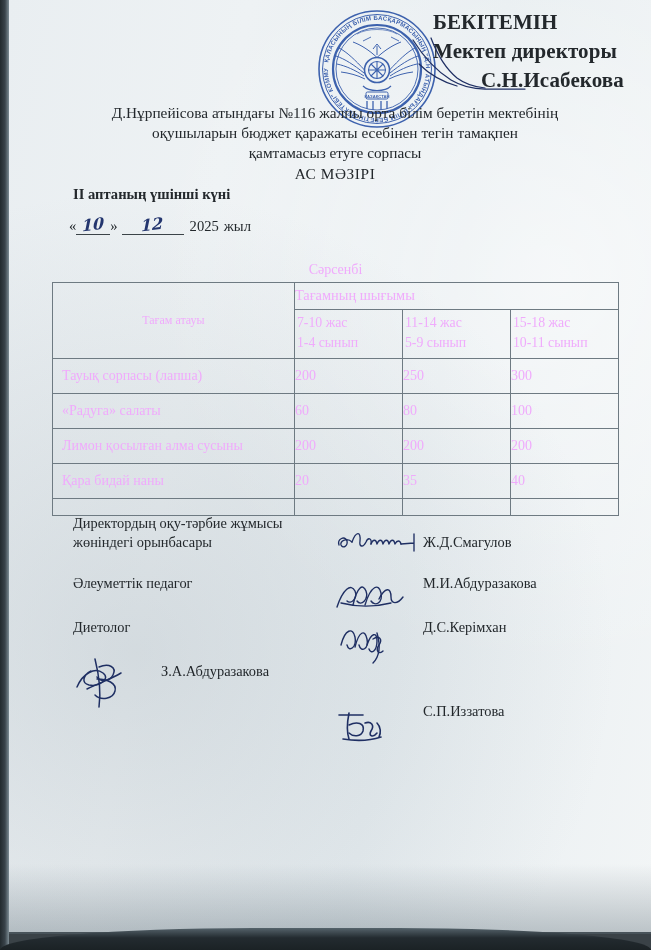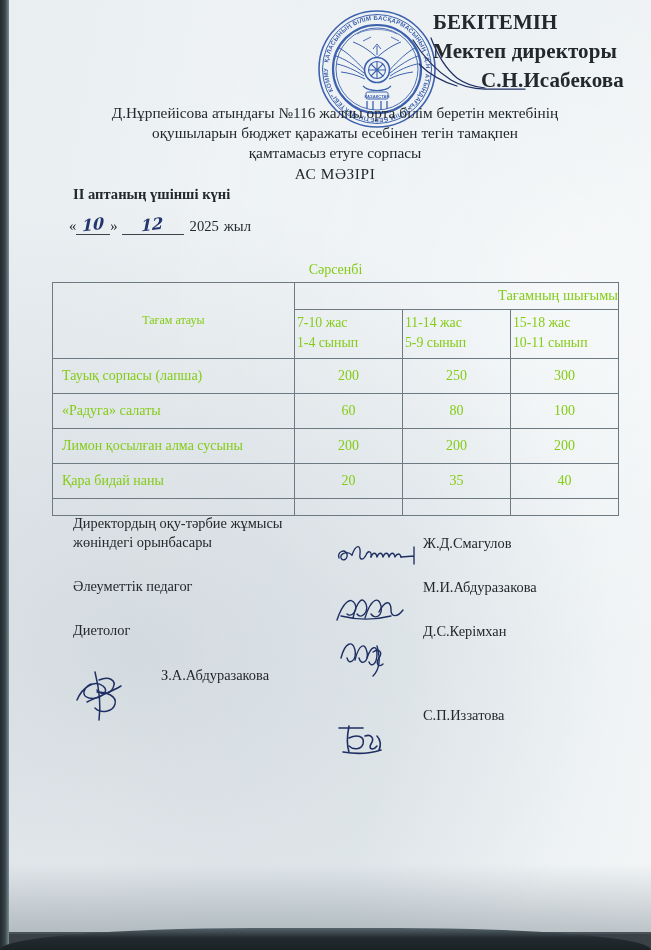--- a/index.html
+++ b/index.html
@@ -149,21 +149,21 @@
   .b2 { width: 62px; margin: 0 6px 0 4px; }
 
   
   table.menu {
     position: absolute;
     left: 45px;
     top: 258px;
     width: 567px;
     border-collapse: collapse;
     font-size: 13.6px;
-    color: #84cc16;
+    color: #f0abfc;
   }
   table.menu td, table.menu th {
     border: 1px solid #6e7a82;
     padding: 0;
     font-weight: normal;
   }
   .day-head {
     text-align: center;
     font-weight: bold;
     font-size: 14px;
@@ -174,21 +174,21 @@
     border-top: 1px solid transparent !important;
   }
   .col-name {
     text-align: center;
     font-weight: bold;
     font-size: 12px;
     width: 242px;
     padding: 0 6px !important;
   }
   .yield-head {
-    text-align: right;
+    text-align: left;
     font-weight: bold;
     font-size: 14.4px;
     height: 22px;
     padding: 1px 0 3px 0 !important;
     margin-left: 12px;
   }
   .age-head {
     text-align: left;
     font-weight: bold;
     font-size: 13.8px;
@@ -196,40 +196,39 @@
     padding: 3px 2px 6px 2px !important;
     width: 108px;
   }
   td.dish {
     text-align: left;
     padding: 6px 8px 7px 9px !important;
     font-size: 14px;
     height: 21px;
   }
   td.num {
-    text-align: center;
     font-size: 14px;
   }
   tr.last-spacer td {
     height: 16px;
     border-top: 1px solid #6e7a82;
   }
 
   
   .signs {
     position: absolute;
     left: 66px;
     top: 514px;
     width: 540px;
     font-size: 14.4px;
   }
   .sig-row {
     position: relative;
     display: flex;
-    align-items: flex-end;
+    align-items: center;
     margin-bottom: 18px;
     min-height: 26px;
   }
   .sig-role {
     width: 262px;
     line-height: 1.33;
   }
   .sig-ink {
     width: 88px;
     position: relative;

